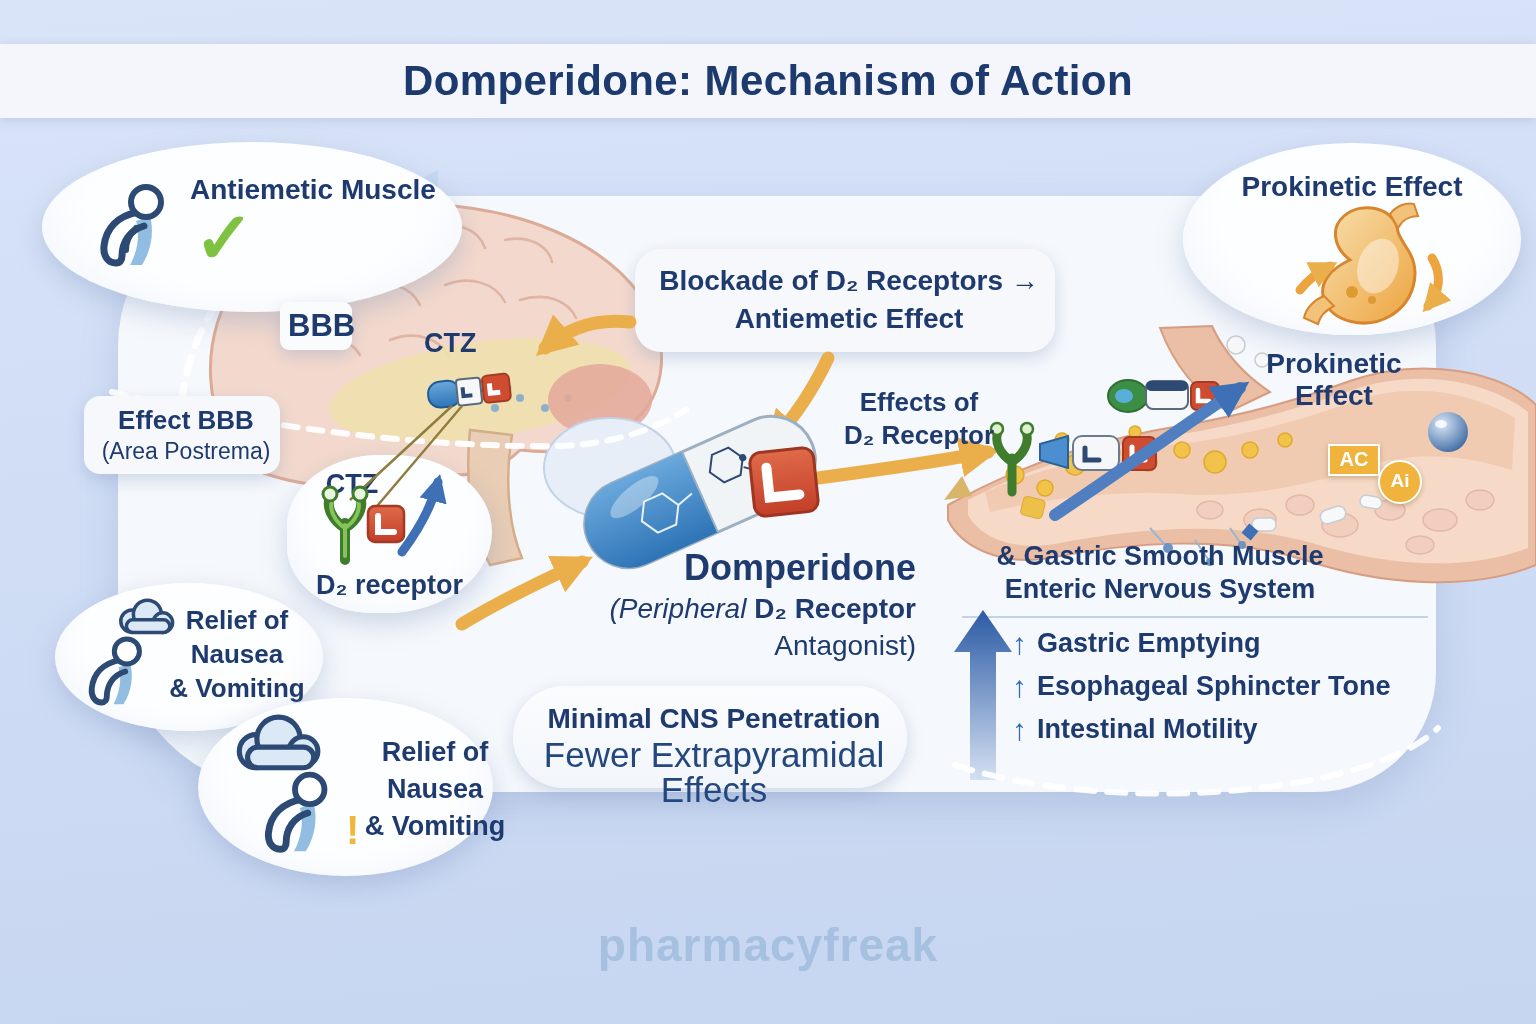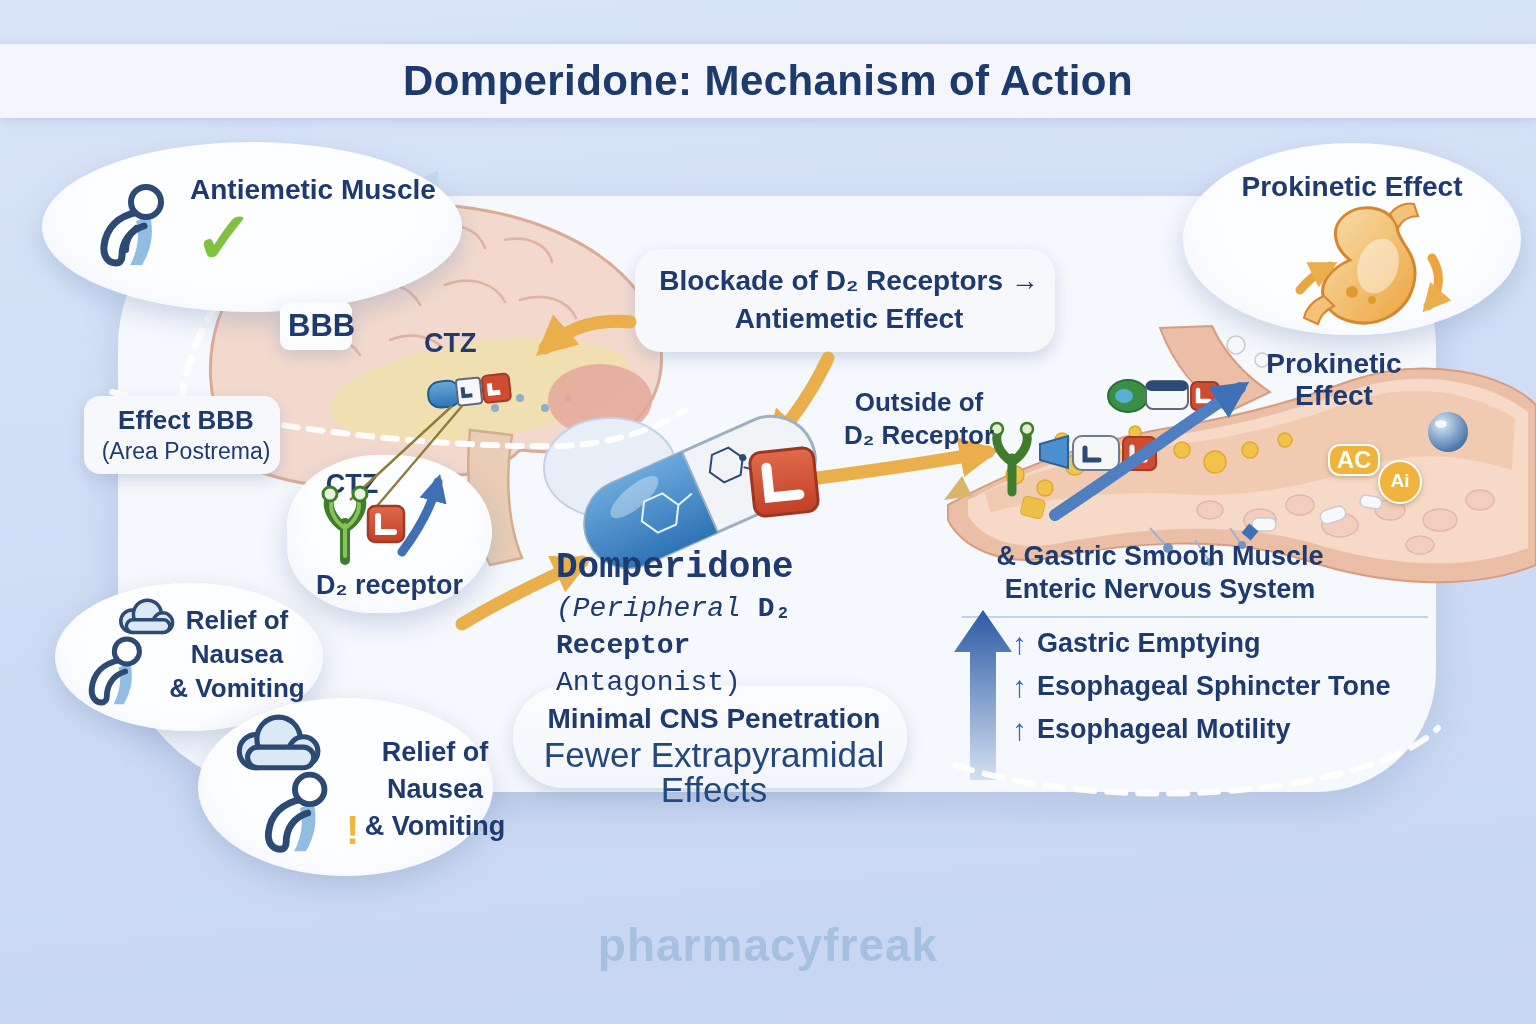--- a/index.html
+++ b/index.html
@@ -48,37 +48,37 @@
   .outside-box{left:84px;top:396px;width:196px;height:78px;border-radius:16px;text-align:center;padding-top:8px;box-sizing:border-box;}
   .outside-box .l1{font-size:26px;font-weight:700;line-height:32px;}
   .outside-box .l2{font-size:23px;font-weight:400;line-height:30px;}
   .bbb-label{left:280px;top:302px;width:64px;height:48px;border-radius:9px;text-align:left;font-size:31px;font-weight:700;line-height:48px;background:#fafbfd;}
   .cns-box{left:513px;top:686px;width:394px;height:102px;border-radius:51px;text-align:center;padding-top:14px;box-sizing:border-box;
     background:linear-gradient(180deg,#fbfcfe 0%,#f2f6fb 100%);}
   .cns-box .l1{font-size:28px;font-weight:700;line-height:37px;}
   .cns-box .l2{font-size:35px;font-weight:400;line-height:35px;color:#24477e;}
   
   .ctz-brain{left:424px;top:328px;font-size:27px;font-weight:700;}
-  .domp{left:556px;top:546px;width:340px;text-align:left;font-family:Liberation Mono, monospace;}
+  .domp{left:576px;top:546px;width:340px;text-align:right;}
   .domp .name{font-size:36px;font-weight:800;line-height:44px;}
   .domp .sub{font-size:28px;line-height:37px;}
   .domp .it{font-style:italic;font-weight:500;}
   .domp .bd{font-weight:700;}
   .blockade-right{left:843px;top:386px;width:152px;text-align:center;}
   .blockade-right div{font-size:26px;font-weight:700;line-height:33px;}
   .prokinetic2{left:1232px;top:348px;width:204px;text-align:center;font-size:28px;font-weight:700;}
   .ens{left:995px;top:540px;width:330px;text-align:center;}
   .ens div{font-size:27px;font-weight:700;line-height:33px;}
   .effects{left:1012px;top:622px;}
   .effects .row{display:flex;align-items:center;height:43px;}
   .effects .up{font-size:30px;font-weight:800;color:#2f6cb8;margin-right:10px;}
   .effects .lbl{font-size:27px;font-weight:700;}
   .tag{position:absolute;z-index:4;background:#f0b43d;border:2px solid #fff;color:#fff;font-weight:800;text-align:center;
     box-shadow:0 2px 5px rgba(120,90,20,.35);}
-  .tag-ac{left:1328px;top:444px;width:48px;height:28px;border-radius:12px;font-size:24px;line-height:27px;}
+  .tag-ac{left:1328px;top:444px;width:48px;height:28px;border-radius:0;font-size:20px;line-height:27px;}
   .tag-ai{left:1378px;top:460px;width:40px;height:40px;border-radius:50%;font-size:19px;line-height:38px;}
   .watermark{left:0;right:0;top:918px;text-align:center;font-size:46px;font-weight:700;color:#a6c0e0;letter-spacing:1px;}
 </style>
 </head>
 <body>
 
 <div class="canvas">
 
   <div class="title-band">
     <h1 class="title">Domperidone: Mechanism of Action</h1>
@@ -380,21 +380,21 @@
 
   <div class="txt domp">
     <div class="name">Domperidone</div>
     <div class="sub">
       <span class="it">(Peripheral </span><span class="bd">D₂ Receptor</span>
     </div>
     <div class="sub">Antagonist)</div>
   </div>
 
   <div class="txt blockade-right">
-    <div>Outside of</div>
+    <div>Effects of</div>
     <div>D₂ Receptor</div>
   </div>
 
   <div class="txt prokinetic2">Prokinetic Effect</div>
 
   <div class="txt ens">
     <div>&amp; Gastric Smooth Muscle</div>
     <div>Enteric Nervous System</div>
   </div>
 
@@ -402,21 +402,21 @@
     <div class="row">
       <span class="up">↑</span>
       <span class="lbl">Gastric Emptying</span>
     </div>
     <div class="row">
       <span class="up">↑</span>
       <span class="lbl">Esophageal Sphincter Tone</span>
     </div>
     <div class="row">
       <span class="up">↑</span>
-      <span class="lbl">Esophageal Motility</span>
+      <span class="lbl">Intestinal Motility</span>
     </div>
   </div>
 
   <span class="tag tag-ac">AC</span>
   <span class="tag tag-ai">Ai</span>
 
   <div class="txt watermark">pharmacyfreak</div>
 
 </div>
 

